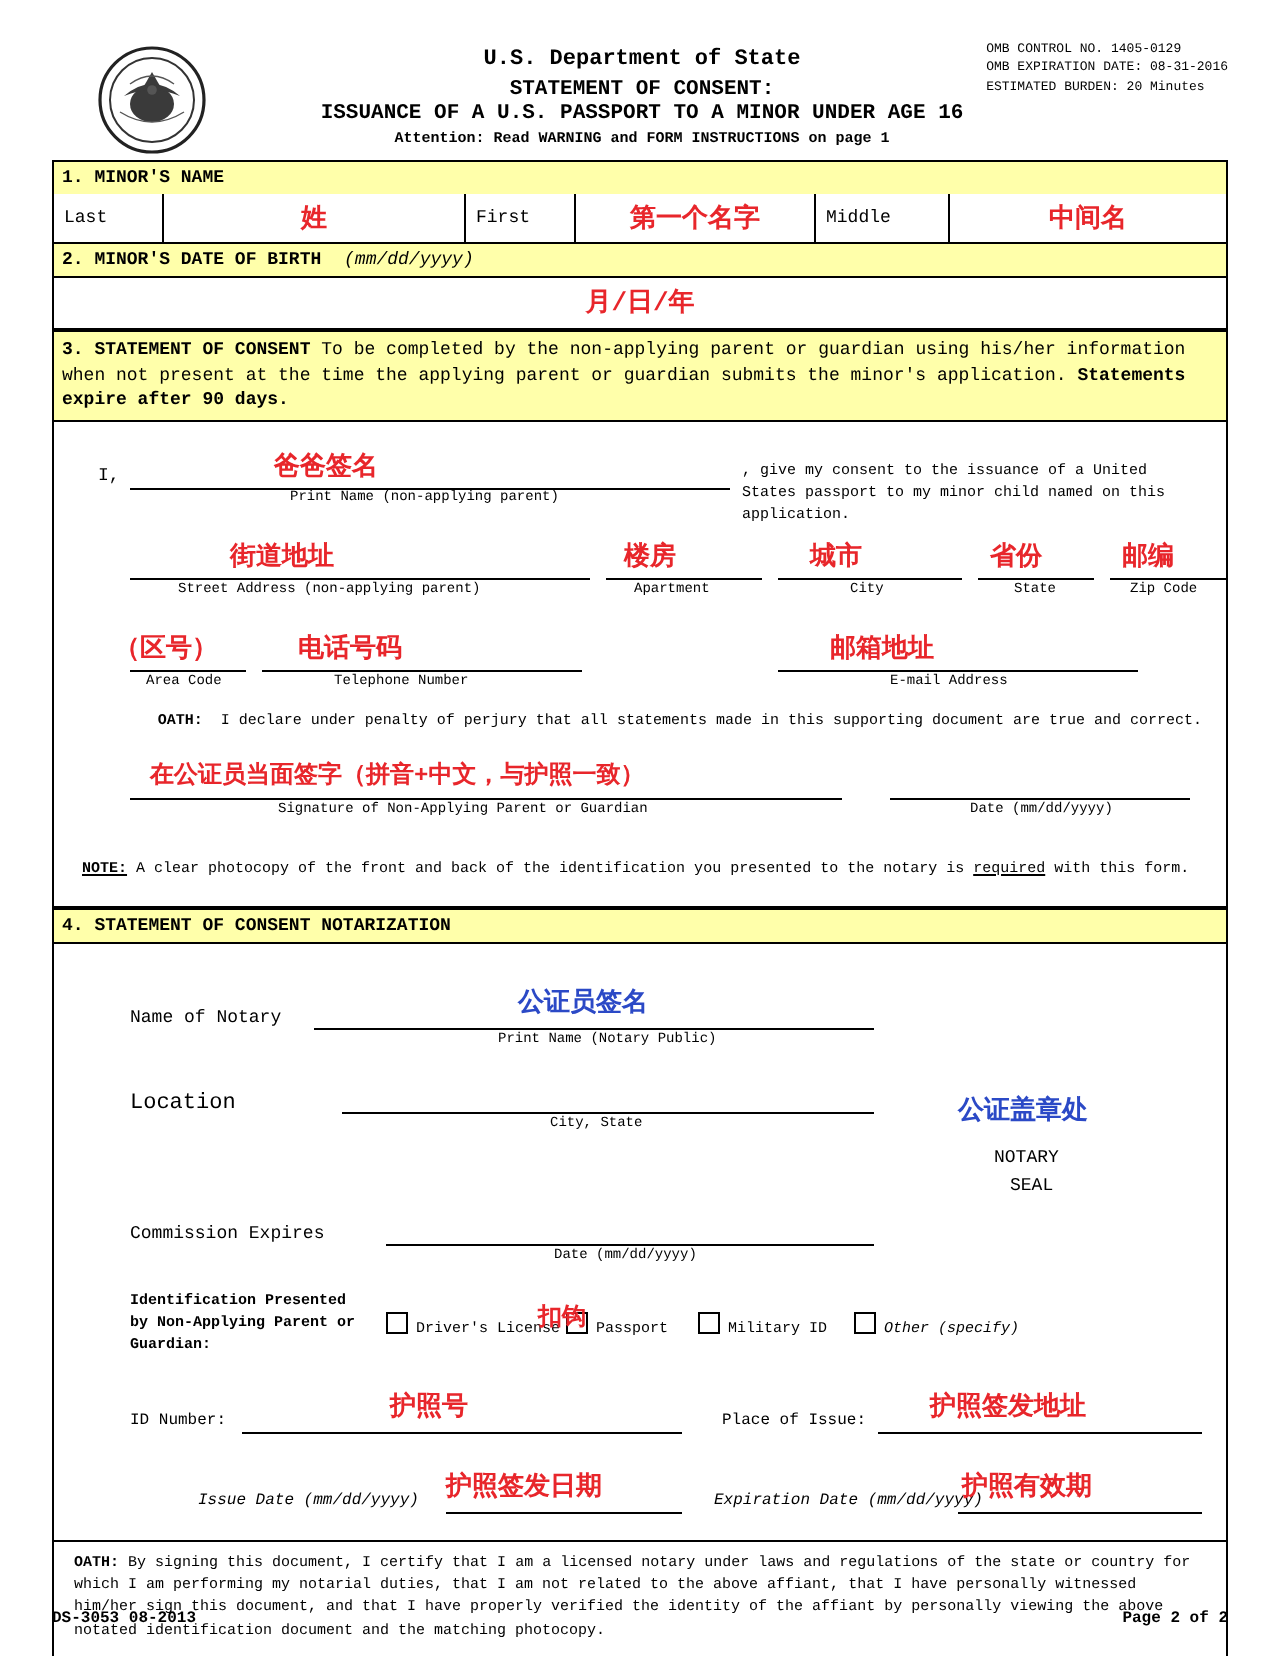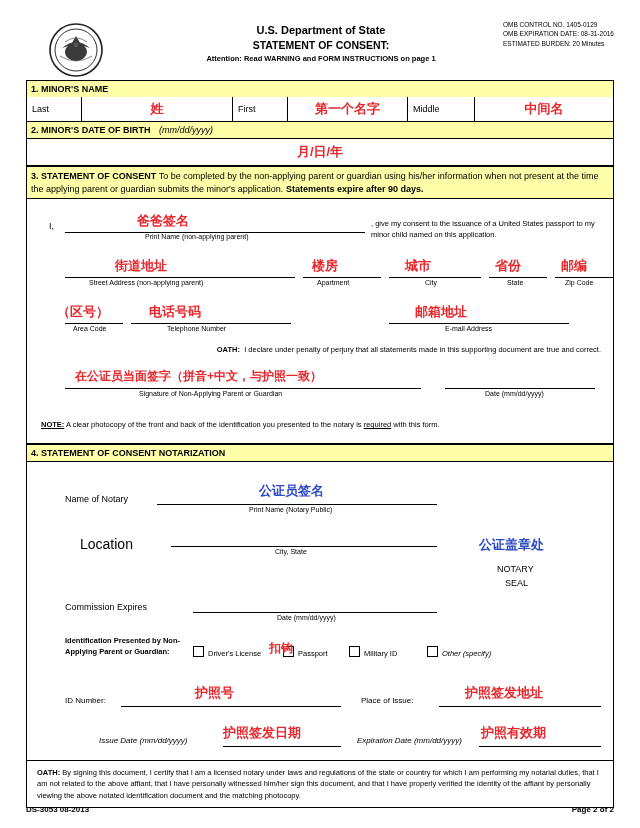--- a/index.html
+++ b/index.html
@@ -1,17 +1,17 @@
 <!DOCTYPE html>
 <html><head>
 <meta charset="utf-8">
 <style>
   html,body{margin:0;padding:0;background:#fff;}
   body{width:640px;height:828px;font-family:"Liberation Sans",sans-serif;color:#000;}
-  .page{position:relative;width:640px;height:828px;background:#fff;}
+  .page{position:relative;width:640px;height:828px;background:#fff;font-family:Liberation Mono, monospace;}
   .sheet{position:absolute;left:26px;top:18px;width:588px;}
   
   .hdr{position:relative;height:62px;}
   .seal{position:absolute;left:22px;top:4px;width:56px;height:56px;}
   .seal svg{display:block;}
   .hdr-center{position:absolute;left:130px;top:6px;width:330px;text-align:center;}
   .hdr-center .l1{font-size:11px;font-weight:bold;}
   .hdr-center .l2{font-size:10.5px;font-weight:bold;margin-top:3px;}
   .hdr-center .l3{font-size:10.5px;font-weight:bold;}
   .hdr-center .l4{font-size:7.5px;font-weight:bold;margin-top:3px;}
@@ -62,20 +62,21 @@
             <path d="M17 20 q11 -8 22 0"></path>
           </g>
           <g fill="#555">
             <circle cx="28" cy="23" r="2.4"></circle>
           </g>
         </svg>
       </div>
       <div class="hdr-center">
         <div class="l1">U.S. Department of State</div>
         <div class="l2">STATEMENT OF CONSENT:</div>
+        <div class="l3">ISSUANCE OF A U.S. PASSPORT TO A MINOR UNDER AGE 16</div>
         <div class="l4">Attention: Read WARNING and FORM INSTRUCTIONS on page 1</div>
       </div>
       <div class="hdr-right">
         <div>OMB CONTROL NO. 1405-0129</div>
         <div>OMB EXPIRATION DATE: 08-31-2016</div>
         <div>ESTIMATED BURDEN: 20 Minutes</div>
       </div>
     </div>
 
     <div>
@@ -182,21 +183,21 @@
       <div class="frame" style="padding:10px 0 0;">
 
         <div style="position:relative;height:50px;">
           <div class="lbl" style="position:absolute;left:38px;top:22px;font-weight:normal;font-size:9px;">Name of Notary</div>
           <div class="ln" style="position:absolute;left:130px;top:32px;width:280px;"></div>
           <div class="cn-blue hand" style="position:absolute;left:232px;top:10px;">公证员签名</div>
           <div class="small" style="position:absolute;left:222px;top:34px;">Print Name (Notary Public)</div>
         </div>
 
         <div style="position:relative;height:74px;">
-          <div style="position:absolute;left:53px;top:14px;font-size:14px;">Location</div>
+          <div style="position:absolute;left:38px;top:14px;font-size:11px;">Location</div>
           <div class="ln" style="position:absolute;left:144px;top:24px;width:266px;"></div>
           <div class="small" style="position:absolute;left:248px;top:26px;">City,  State</div>
 
           <div class="cn-blue hand" style="position:absolute;left:452px;top:14px;">公证盖章处</div>
           <div style="position:absolute;left:470px;top:42px;font-size:9px;font-weight:normal;">NOTARY</div>
           <div style="position:absolute;left:478px;top:56px;font-size:9px;font-weight:normal;">SEAL</div>
         </div>
 
         <div style="position:relative;height:40px;">
           <div style="position:absolute;left:38px;top:6px;font-size:9px;">Commission Expires</div>

